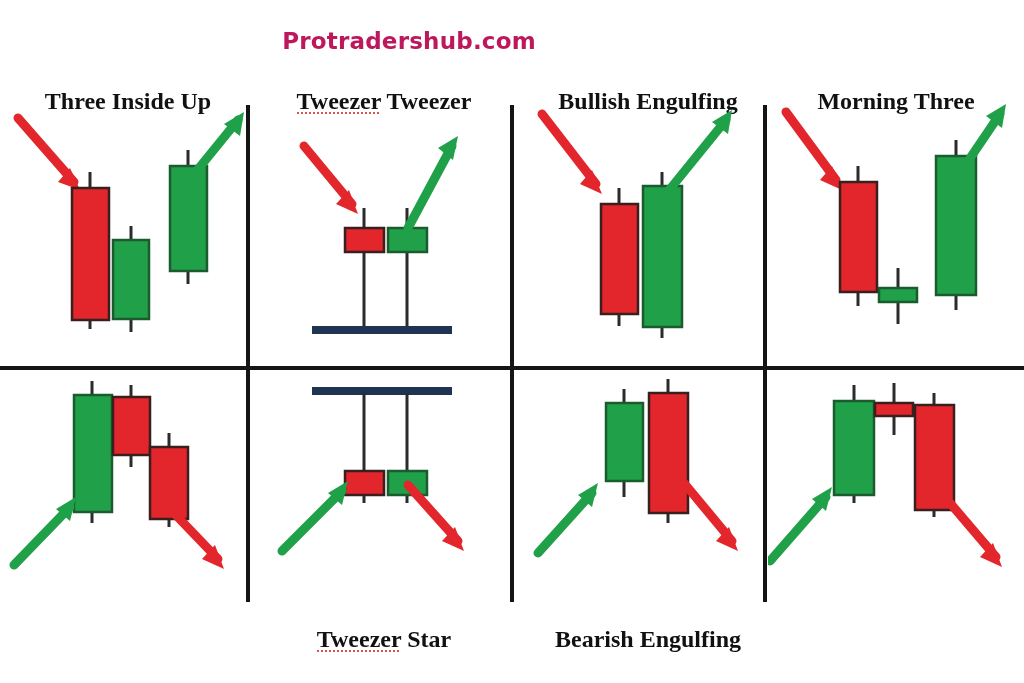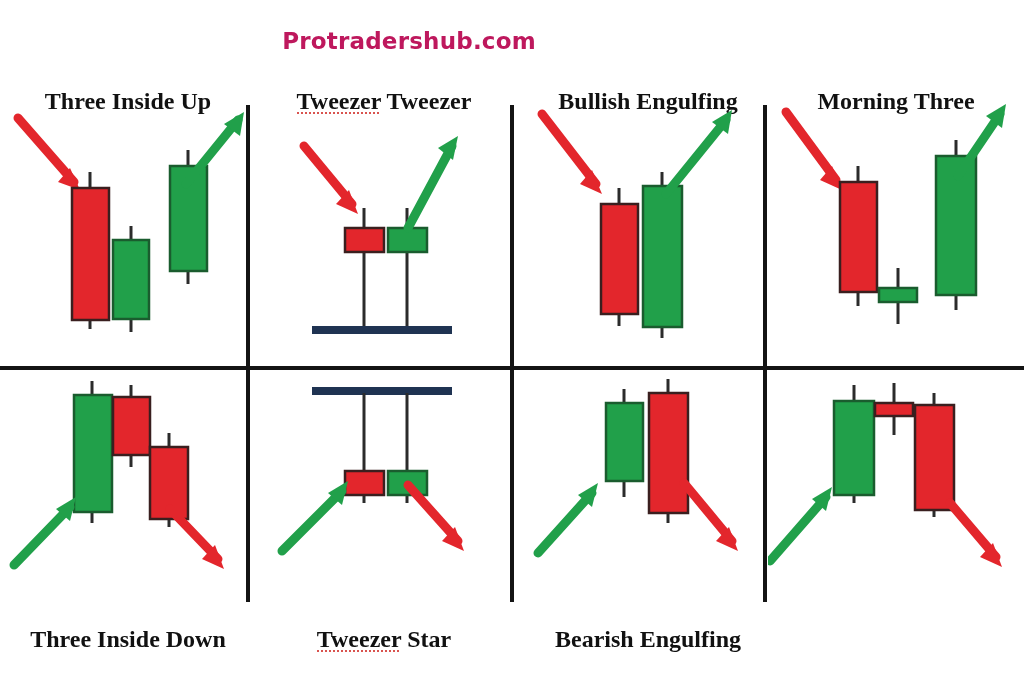--- a/index.html
+++ b/index.html
@@ -176,21 +176,20 @@
       <rect x="168" y="68" width="40" height="139" fill="#21a04a" stroke="#1a5c2e" stroke-width="2.5"></rect>
     </g>
     <g>
       <line x1="190" y1="88" x2="232" y2="26" stroke="#21a04a" stroke-width="9" stroke-linecap="round"></line>
       <polygon points="238,16 218,28 234,40" fill="#21a04a"></polygon>
     </g>
   </svg>
 </div>
 
 <div class="panel" style="left:0px; top:375px;">
-  <div class="panel-title title-bottom">Three Inside Down</div>
   <svg class="svg-stage" width="256" height="278" viewBox="0 0 256 278">
     <g>
       <line x1="92" y1="6" x2="92" y2="148" stroke="#2b2b2b" stroke-width="3"></line>
       <rect x="74" y="20" width="38" height="117" fill="#21a04a" stroke="#1a5c2e" stroke-width="2.5"></rect>
     </g>
     <g>
       <line x1="131" y1="10" x2="131" y2="92" stroke="#2b2b2b" stroke-width="3"></line>
       <rect x="113" y="22" width="37" height="58" fill="#e3262c" stroke="#3a1f1f" stroke-width="2.5"></rect>
     </g>
     <g>

